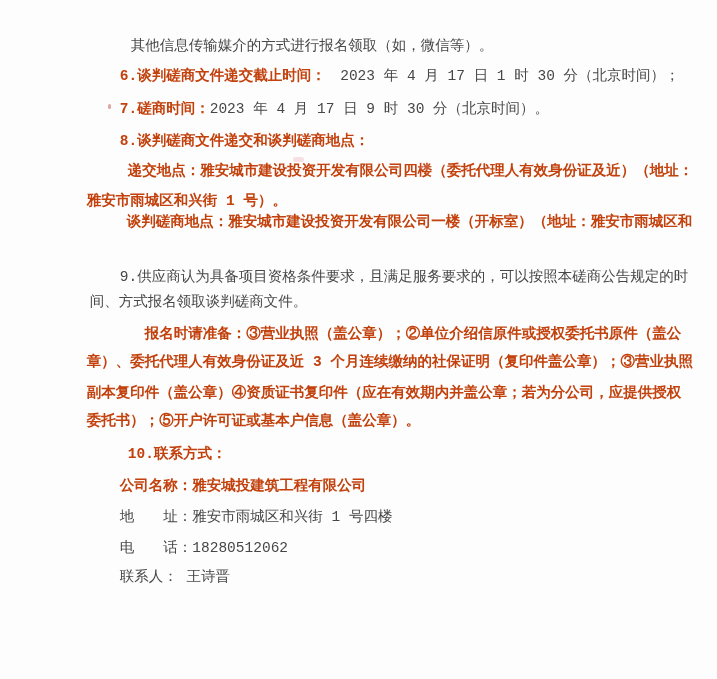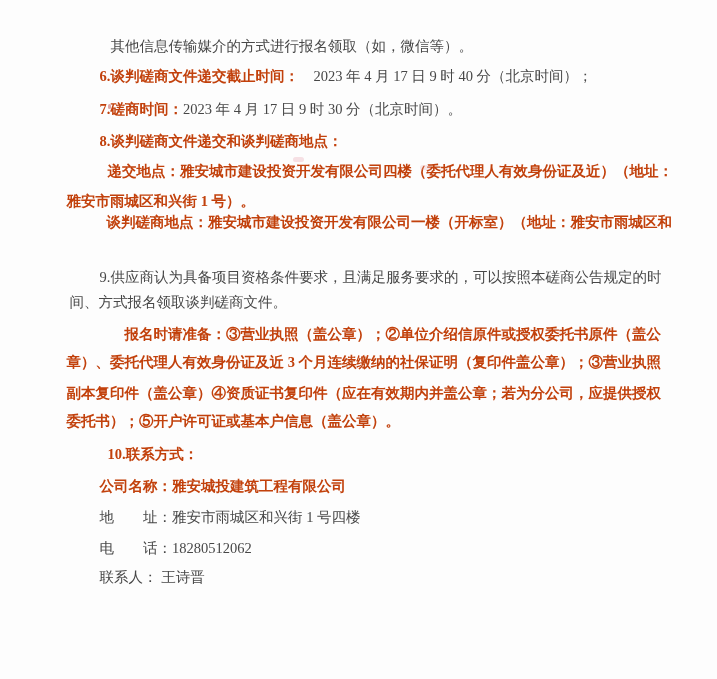--- a/index.html
+++ b/index.html
@@ -1,20 +1,20 @@
 <!DOCTYPE html>
 <html><head>
 <meta charset="utf-8">
 <style>
   html,body{margin:0;padding:0;background:#ffffff;}
   .page{
     position:relative;
     width:717px;height:679px;
     background:#fdfdfd;
-    font-family:Liberation Serif, serif;
+    font-family:Liberation Mono, monospace;
     overflow:hidden;
   }
   .ln{
     position:absolute;
     font-size:14.5px;
     line-height:20px;
     color:#474747;
     white-space:pre;
   }
   .ln .seg-bold{font-weight:700;color:#c2410c;}
@@ -27,21 +27,21 @@
 </head>
 <body>
 
 <div class="page">
 
   <div class="ln" style="top:16px;left:96px;">
     <span class="seg-bold"></span><span class="seg-normal">其他信息传输媒介的方式进行报名领取（如，微信等）。</span>
   </div>
 
   <div class="ln" style="top:46px;left:85px;">
-    <span class="seg-bold">6.谈判磋商文件递交截止时间：</span><span class="seg-normal">　2023 年 4 月 17 日 9 时 40 分（北京时间）；</span>
+    <span class="seg-bold">6.谈判磋商文件递交截止时间：</span><span class="seg-normal">　2023 年 4 月 17 日 1 时 30 分（北京时间）；</span>
   </div>
 
   <div class="ln" style="top:79px;left:85px;">
     <span class="seg-bold">7.磋商时间：</span><span class="seg-normal">2023 年 4 月 17 日 9 时 30 分（北京时间）。</span>
   </div>
 
   <div class="ln" style="top:111px;left:85px;">
     <span class="seg-bold">8.谈判磋商文件递交和谈判磋商地点：</span><span class="seg-normal"></span>
   </div>
 

